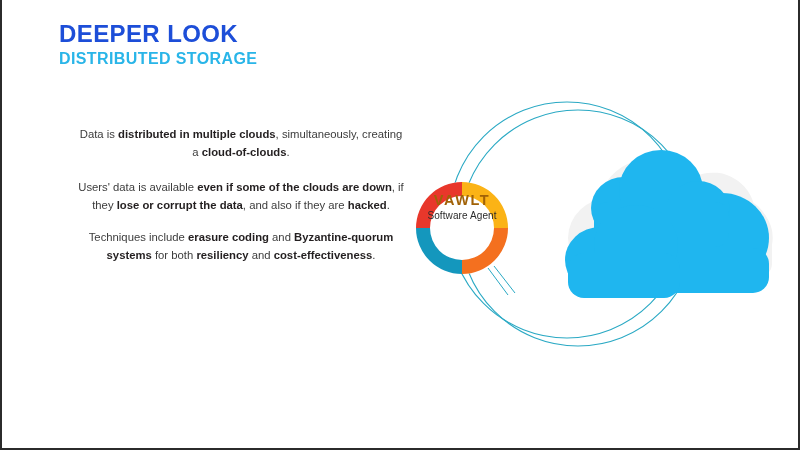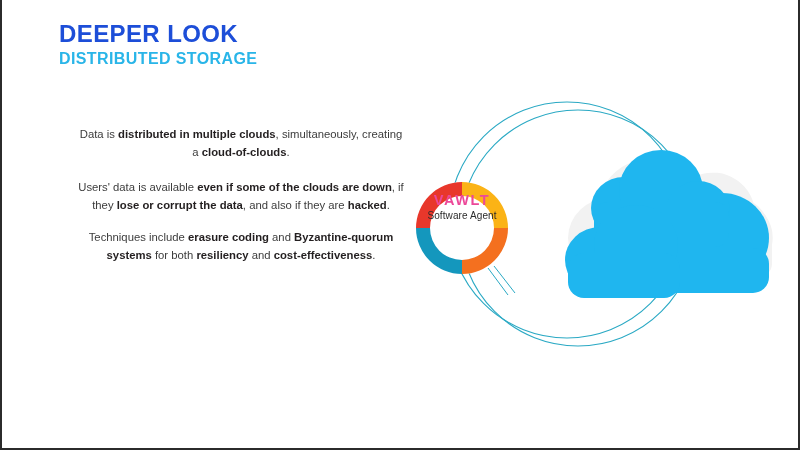--- a/index.html
+++ b/index.html
@@ -78,21 +78,21 @@
     left: 34px;
     top: 123px;
     width: 92px;
     text-align: center;
     pointer-events: none;
   }
   .logo-word {
     font-size: 14.5px;
     font-weight: bold;
     letter-spacing: 1.6px;
-    color: #ec4899;
+    color: #a16207;
     line-height: 1;
     display: block;
   }
   .logo-sub {
     font-size: 10px;
     font-weight: normal;
     letter-spacing: 0.1px;
     color: #2b2b2b;
     line-height: 1;
     display: block;

